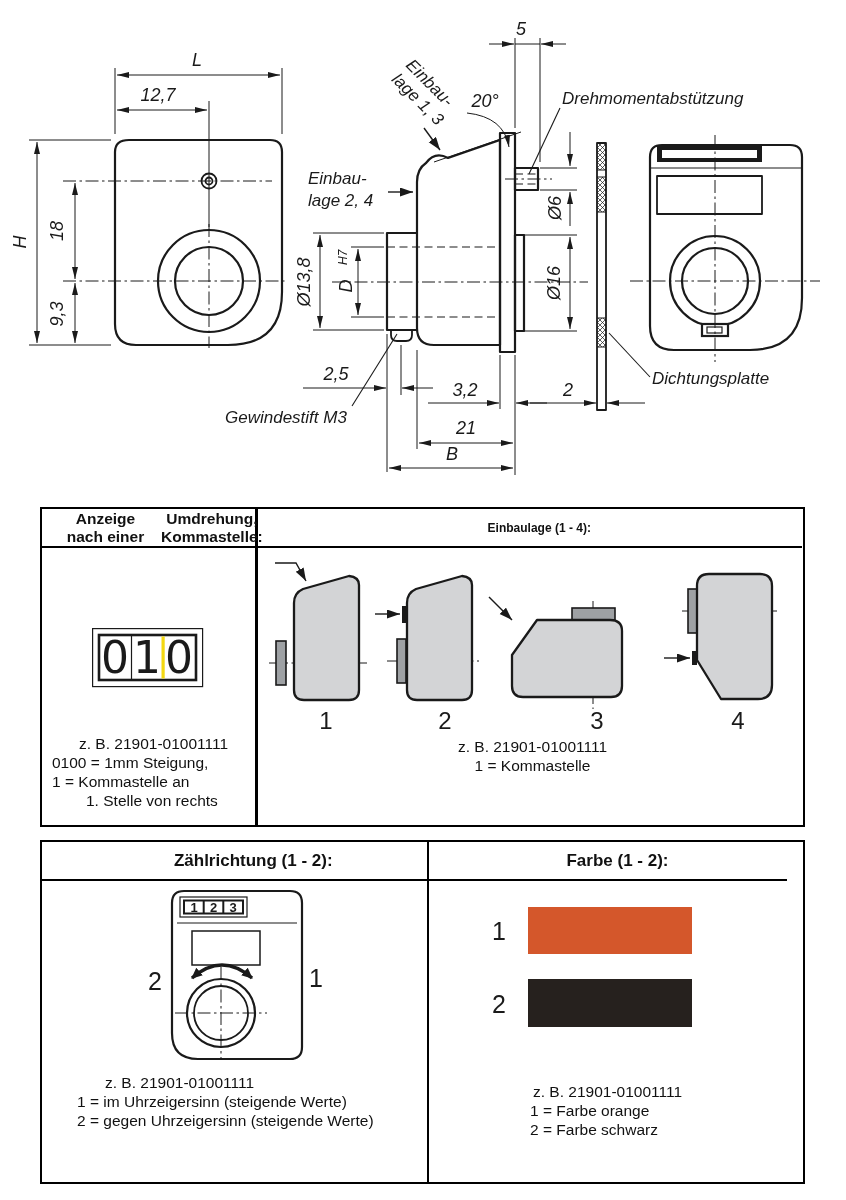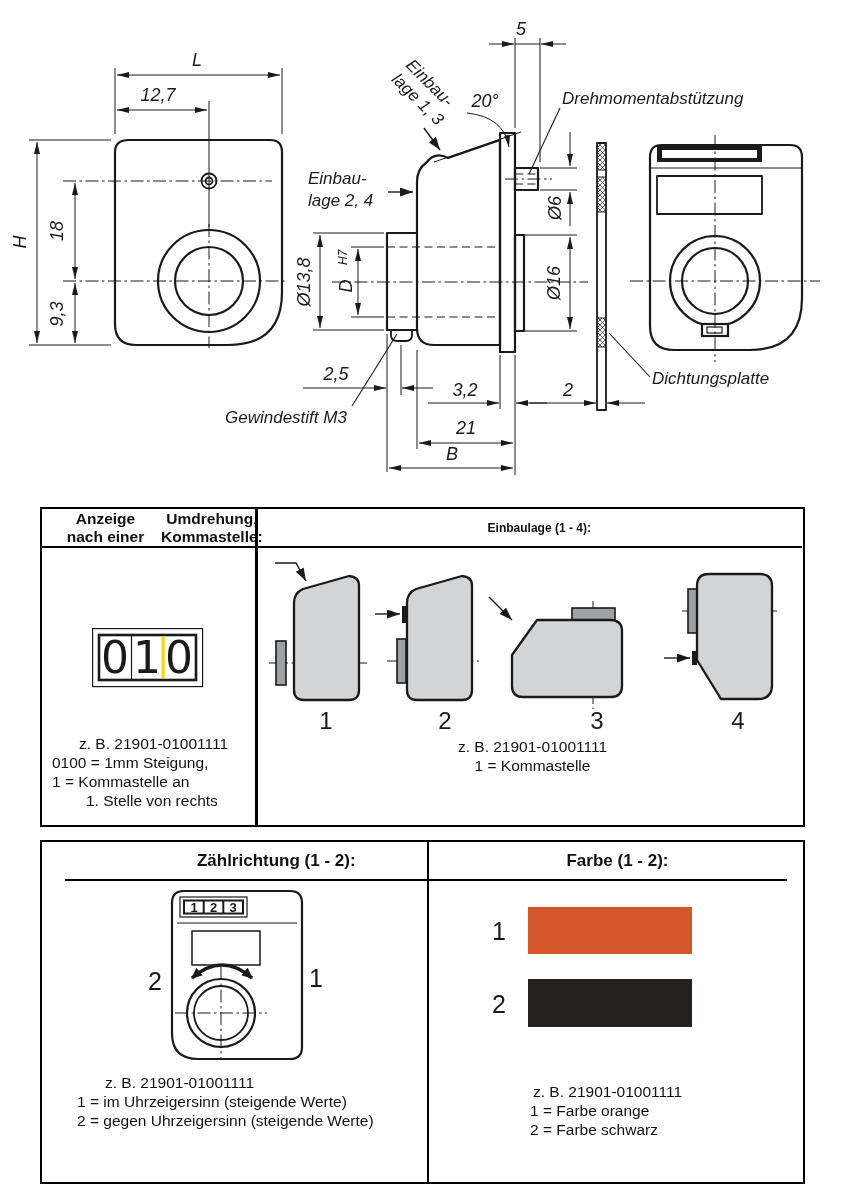--- a/index.html
+++ b/index.html
@@ -23,21 +23,21 @@
   
   .tbl { position:absolute; border:2.5px solid #000; background:#fff; }
   .t1 { left:40px; top:507px; width:761px; height:316px; }
   .t2 { left:40px; top:840px; width:761px; height:340px; }
   .vdiv { position:absolute; top:0; bottom:0; width:2.5px; background:#000; }
   .thead { position:absolute; top:0; border-bottom:2.5px solid #000; display:flex;
            flex-direction:row; justify-content:center; align-items:center;
            font-weight:bold; text-align:center;padding-left:19px; }
   .thead.h1l { left:0; width:213px; height:37px; font-size:15.5px; line-height:18px; }
   .thead.h1r { left:215.5px; right:1px; height:37px; font-size:12px; }
-  .thead.h2l { left:0; width:384.5px; height:37px; font-size:17px;margin-left:23px; }
+  .thead.h2l { left:0; width:384.5px; height:37px; font-size:17px; }
   .thead.h2r { left:387px; right:16px; height:37px; font-size:17px; }
 
   .note { position:absolute; font-size:15.5px; line-height:19px; white-space:nowrap; }
   .note b { font-weight:normal; }
   .nl { display:block; }
   .ctr { text-align:center; }
 
   
   .fig-body { fill:#d3d4d6; stroke:#1a1a1a; stroke-width:2.3; stroke-linejoin:round; }
   .fig-tab  { fill:#9ea1a4; stroke:#1a1a1a; stroke-width:1.6; }

